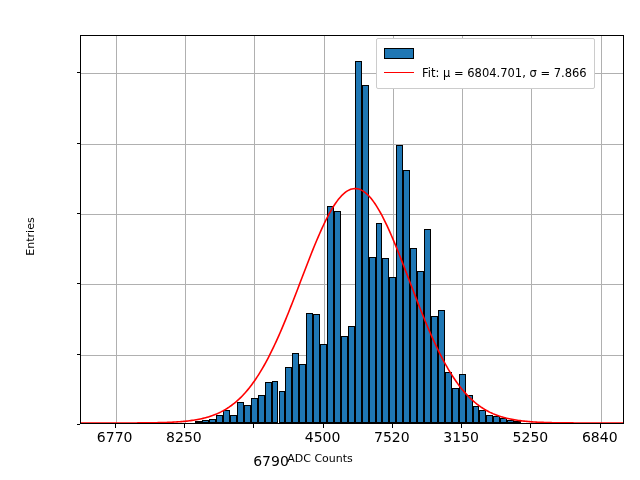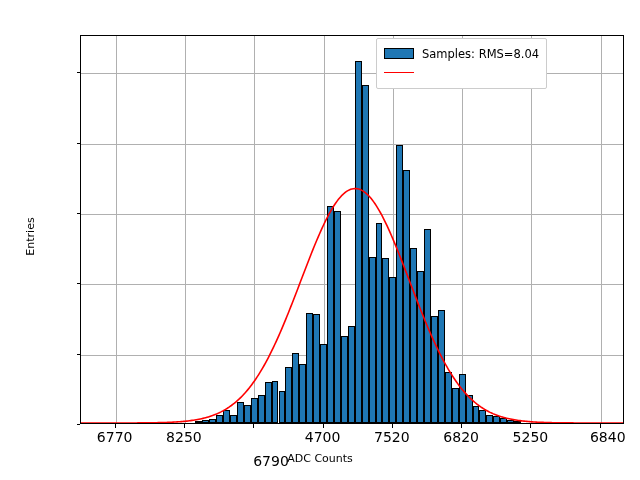--- a/index.html
+++ b/index.html
@@ -152,29 +152,29 @@
       <div class="ytick-mark" style="top: 142.626px;"></div>
       <div class="ytick-mark" style="top: 72.2821px;"></div>
     </div>
   <div id="xticks-container">
       <div class="xtick-label" style="left: 114.65px;">6770</div>
       <div class="xtick-mark" style="left: 114.65px;"></div>
       <div class="xtick-label" style="left: 183.949px;">8250</div>
       <div class="xtick-mark" style="left: 183.949px;"></div>
       <div class="xtick-label" style="left: 271px; margin-top: 24px;">6790</div>
       <div class="xtick-mark" style="left: 253.248px;"></div>
-      <div class="xtick-label" style="left: 322.548px;">4700</div>
+      <div class="xtick-label" style="left: 322.548px;">4500</div>
       <div class="xtick-mark" style="left: 322.548px;"></div>
       <div class="xtick-label" style="left: 391.847px;">7520</div>
       <div class="xtick-mark" style="left: 391.847px;"></div>
-      <div class="xtick-label" style="left: 461.146px;">6820</div>
+      <div class="xtick-label" style="left: 461.146px;">3150</div>
       <div class="xtick-mark" style="left: 461.146px;"></div>
       <div class="xtick-label" style="left: 530.446px;">5250</div>
       <div class="xtick-mark" style="left: 530.446px;"></div>
-      <div class="xtick-label" style="left: 599.745px; margin-left: 8px;">6840</div>
+      <div class="xtick-label" style="left: 599.745px;">6840</div>
       <div class="xtick-mark" style="left: 599.745px;"></div>
     </div>
 
   <div id="plot-area">
     <div id="grid-layer">
         <div class="gridline-h" style="top: 318.656px;"></div>
         <div class="gridline-h" style="top: 248.313px;"></div>
         <div class="gridline-h" style="top: 177.969px;"></div>
         <div class="gridline-h" style="top: 107.626px;"></div>
         <div class="gridline-h" style="top: 37.2821px;"></div>
@@ -237,20 +237,20 @@
         <div class="bar" style="left: 433.121px; width: 6.92994px; height: 1.40687px; background: rgb(31, 119, 180); border-color: rgb(0, 0, 0);"></div>
       </div>
     <svg id="fit-curve" viewBox="0 0 544 389" preserveAspectRatio="none">
       <path id="fit-path" fill="none" stroke="#ff0000" stroke-width="1.6" stroke-linejoin="round" stroke-linecap="round" vector-effect="non-scaling-stroke" d="M0.00 389.00 L1.36 389.00 L2.72 389.00 L4.08 389.00 L5.44 389.00 L6.80 389.00 L8.16 389.00 L9.52 389.00 L10.88 389.00 L12.24 389.00 L13.60 389.00 L14.96 389.00 L16.32 389.00 L17.68 389.00 L19.04 389.00 L20.40 389.00 L21.76 389.00 L23.12 388.99 L24.48 388.99 L25.84 388.99 L27.20 388.99 L28.56 388.99 L29.92 388.99 L31.28 388.99 L32.64 388.99 L34.00 388.99 L35.36 388.99 L36.72 388.98 L38.08 388.98 L39.44 388.98 L40.80 388.98 L42.16 388.97 L43.52 388.97 L44.88 388.97 L46.24 388.97 L47.60 388.96 L48.96 388.96 L50.32 388.95 L51.68 388.95 L53.04 388.94 L54.40 388.94 L55.76 388.93 L57.12 388.92 L58.48 388.91 L59.84 388.90 L61.20 388.89 L62.56 388.88 L63.92 388.87 L65.28 388.86 L66.64 388.84 L68.00 388.83 L69.36 388.81 L70.72 388.79 L72.08 388.77 L73.44 388.75 L74.80 388.72 L76.16 388.70 L77.52 388.67 L78.88 388.64 L80.24 388.60 L81.60 388.57 L82.96 388.53 L84.32 388.49 L85.68 388.44 L87.04 388.39 L88.40 388.33 L89.76 388.27 L91.12 388.21 L92.48 388.14 L93.84 388.07 L95.20 387.98 L96.56 387.90 L97.92 387.80 L99.28 387.70 L100.64 387.60 L102.00 387.48 L103.36 387.35 L104.72 387.22 L106.08 387.08 L107.44 386.92 L108.80 386.76 L110.16 386.58 L111.52 386.39 L112.88 386.19 L114.24 385.98 L115.60 385.75 L116.96 385.50 L118.32 385.24 L119.68 384.96 L121.04 384.66 L122.40 384.35 L123.76 384.01 L125.12 383.66 L126.48 383.28 L127.84 382.88 L129.20 382.45 L130.56 382.00 L131.92 381.53 L133.28 381.02 L134.64 380.49 L136.00 379.93 L137.36 379.33 L138.72 378.71 L140.08 378.05 L141.44 377.35 L142.80 376.62 L144.16 375.85 L145.52 375.04 L146.88 374.20 L148.24 373.31 L149.60 372.37 L150.96 371.40 L152.32 370.37 L153.68 369.30 L155.04 368.18 L156.40 367.01 L157.76 365.79 L159.12 364.52 L160.48 363.19 L161.84 361.81 L163.20 360.37 L164.56 358.88 L165.92 357.32 L167.28 355.71 L168.64 354.04 L170.00 352.30 L171.36 350.50 L172.72 348.64 L174.08 346.72 L175.44 344.73 L176.80 342.68 L178.16 340.56 L179.52 338.38 L180.88 336.13 L182.24 333.82 L183.60 331.44 L184.96 329.00 L186.32 326.49 L187.68 323.92 L189.04 321.28 L190.40 318.58 L191.76 315.82 L193.12 313.00 L194.48 310.12 L195.84 307.17 L197.20 304.18 L198.56 301.12 L199.92 298.02 L201.28 294.86 L202.64 291.66 L204.00 288.40 L205.36 285.11 L206.72 281.77 L208.08 278.39 L209.44 274.98 L210.80 271.54 L212.16 268.07 L213.52 264.57 L214.88 261.05 L216.24 257.52 L217.60 253.97 L218.96 250.41 L220.32 246.84 L221.68 243.28 L223.04 239.71 L224.40 236.16 L225.76 232.62 L227.12 229.10 L228.48 225.59 L229.84 222.12 L231.20 218.68 L232.56 215.27 L233.92 211.91 L235.28 208.60 L236.64 205.33 L238.00 202.13 L239.36 198.98 L240.72 195.91 L242.08 192.90 L243.44 189.98 L244.80 187.13 L246.16 184.38 L247.52 181.71 L248.88 179.14 L250.24 176.67 L251.60 174.30 L252.96 172.05 L254.32 169.90 L255.68 167.88 L257.04 165.97 L258.40 164.18 L259.76 162.53 L261.12 161.00 L262.48 159.61 L263.84 158.35 L265.20 157.22 L266.56 156.24 L267.92 155.40 L269.28 154.70 L270.64 154.15 L272.00 153.74 L273.36 153.47 L274.72 153.36 L276.08 153.39 L277.44 153.56 L278.80 153.88 L280.16 154.35 L281.52 154.96 L282.88 155.72 L284.24 156.62 L285.60 157.66 L286.96 158.84 L288.32 160.15 L289.68 161.60 L291.04 163.18 L292.40 164.89 L293.76 166.72 L295.12 168.68 L296.48 170.76 L297.84 172.94 L299.20 175.25 L300.56 177.65 L301.92 180.17 L303.28 182.77 L304.64 185.48 L306.00 188.27 L307.36 191.15 L308.72 194.11 L310.08 197.14 L311.44 200.25 L312.80 203.41 L314.16 206.64 L315.52 209.93 L316.88 213.26 L318.24 216.64 L319.60 220.06 L320.96 223.52 L322.32 227.01 L323.68 230.52 L325.04 234.05 L326.40 237.59 L327.76 241.15 L329.12 244.72 L330.48 248.28 L331.84 251.85 L333.20 255.40 L334.56 258.95 L335.92 262.48 L337.28 265.99 L338.64 269.47 L340.00 272.93 L341.36 276.36 L342.72 279.76 L344.08 283.12 L345.44 286.44 L346.80 289.72 L348.16 292.96 L349.52 296.14 L350.88 299.28 L352.24 302.36 L353.60 305.39 L354.96 308.37 L356.32 311.29 L357.68 314.14 L359.04 316.94 L360.40 319.68 L361.76 322.35 L363.12 324.96 L364.48 327.51 L365.84 329.99 L367.20 332.41 L368.56 334.76 L369.92 337.05 L371.28 339.27 L372.64 341.43 L374.00 343.52 L375.36 345.54 L376.72 347.51 L378.08 349.40 L379.44 351.24 L380.80 353.01 L382.16 354.72 L383.52 356.37 L384.88 357.96 L386.24 359.49 L387.60 360.96 L388.96 362.37 L390.32 363.73 L391.68 365.04 L393.04 366.29 L394.40 367.49 L395.76 368.64 L397.12 369.74 L398.48 370.79 L399.84 371.80 L401.20 372.76 L402.56 373.67 L403.92 374.54 L405.28 375.38 L406.64 376.17 L408.00 376.92 L409.36 377.64 L410.72 378.32 L412.08 378.96 L413.44 379.58 L414.80 380.16 L416.16 380.71 L417.52 381.23 L418.88 381.72 L420.24 382.19 L421.60 382.63 L422.96 383.04 L424.32 383.43 L425.68 383.80 L427.04 384.15 L428.40 384.48 L429.76 384.78 L431.12 385.07 L432.48 385.35 L433.84 385.60 L435.20 385.84 L436.56 386.06 L437.92 386.27 L439.28 386.47 L440.64 386.65 L442.00 386.83 L443.36 386.99 L444.72 387.14 L446.08 387.28 L447.44 387.41 L448.80 387.53 L450.16 387.64 L451.52 387.75 L452.88 387.84 L454.24 387.93 L455.60 388.02 L456.96 388.10 L458.32 388.17 L459.68 388.24 L461.04 388.30 L462.40 388.36 L463.76 388.41 L465.12 388.46 L466.48 388.50 L467.84 388.54 L469.20 388.58 L470.56 388.62 L471.92 388.65 L473.28 388.68 L474.64 388.71 L476.00 388.73 L477.36 388.76 L478.72 388.78 L480.08 388.80 L481.44 388.82 L482.80 388.83 L484.16 388.85 L485.52 388.86 L486.88 388.88 L488.24 388.89 L489.60 388.90 L490.96 388.91 L492.32 388.92 L493.68 388.92 L495.04 388.93 L496.40 388.94 L497.76 388.94 L499.12 388.95 L500.48 388.95 L501.84 388.96 L503.20 388.96 L504.56 388.97 L505.92 388.97 L507.28 388.97 L508.64 388.98 L510.00 388.98 L511.36 388.98 L512.72 388.98 L514.08 388.98 L515.44 388.99 L516.80 388.99 L518.16 388.99 L519.52 388.99 L520.88 388.99 L522.24 388.99 L523.60 388.99 L524.96 388.99 L526.32 388.99 L527.68 388.99 L529.04 389.00 L530.40 389.00 L531.76 389.00 L533.12 389.00 L534.48 389.00 L535.84 389.00 L537.20 389.00 L538.56 389.00 L539.92 389.00 L541.28 389.00 L542.64 389.00 L544.00 389.00"></path>
     </svg>
   </div>
 
   <div id="legend">
     <div class="legend-row">
       <span class="legend-swatch-patch"></span>
-      <span class="legend-text">Samples: RMS=8.04</span>
     </div>
     <div class="legend-row">
       <span class="legend-swatch-line"></span>
+      <span class="legend-text">Fit: μ = 6804.701, σ = 7.866</span>
     </div>
   </div>
 
 </div>
 
 </body></html>

